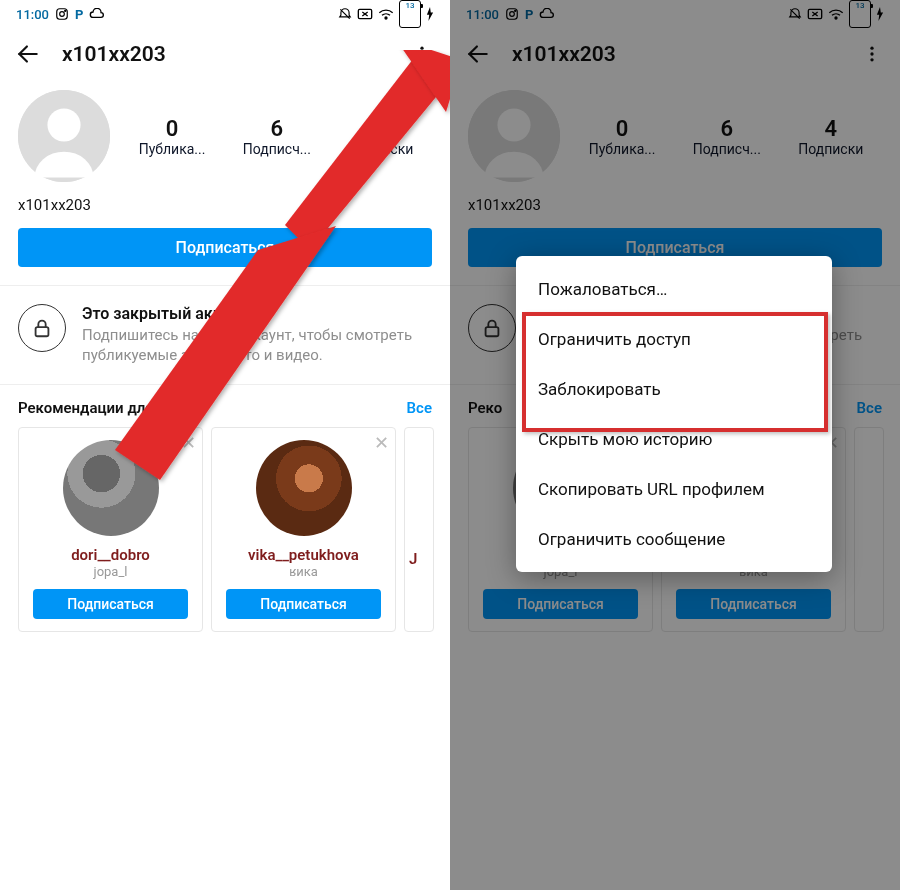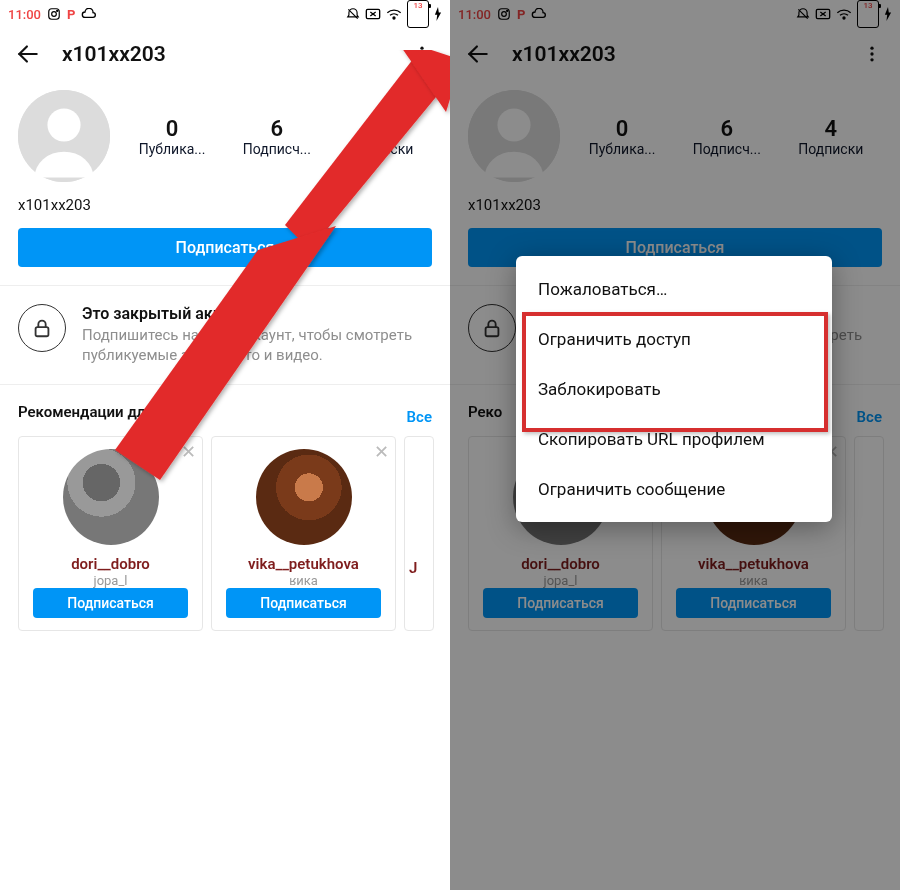--- a/index.html
+++ b/index.html
@@ -1,20 +1,20 @@
 <!DOCTYPE html>
 <html><head>
 <meta charset="utf-8">
 <style>
   * { box-sizing: border-box; margin: 0; padding: 0; font-family: -apple-system, BlinkMacSystemFont, "Segoe UI", Roboto, Helvetica, Arial, sans-serif; }
   body { width: 900px; height: 890px; display: flex; background: #000; overflow: hidden; }
   .screen { width: 450px; height: 890px; background: #fff; position: relative; overflow: hidden; }
   .screen.dimmed::after { content: ""; position: absolute; inset: 0; background: rgba(0,0,0,0.45); pointer-events: none; z-index: 5; }
 
-  .status-bar { height: 28px; display: flex; align-items: center; justify-content: space-between; padding: 0 8px; font-size: 13px; font-weight: 500; color: #ef4444; }
+  .status-bar { height: 28px; display: flex; align-items: center; justify-content: space-between; padding: 0 16px; font-size: 13px; font-weight: 500; color: #0369a1; }
   .status-left { display: flex; align-items: center; gap: 6px; }
   .status-right { display: flex; align-items: center; gap: 5px; }
   .status-icon { display: inline-flex; align-items: center; }
   .battery { display: inline-flex; align-items: center; gap: 1px; }
   .battery-box { width: 22px; height: 28px; border: 1px solid #000; border-radius: 3px; padding: 1px; position: relative; font-size: 8px; line-height: 8px; text-align: center; }
   .battery-box::after { content: ""; position: absolute; right: -3px; top: 3px; width: 2px; height: 4px; background: #000; border-radius: 0 1px 1px 0; }
 
   .app-header { height: 52px; display: flex; align-items: center; padding: 0 8px; gap: 14px; }
   .icon-btn { width: 40px; height: 40px; display: flex; align-items: center; justify-content: center; }
   .app-title { font-size: 21px; font-weight: 600; color: #111; flex: 1; }
@@ -31,30 +31,30 @@
 
   .follow-btn { margin: 0 18px 18px 18px; background: #0095f6; color: #fff; font-size: 16px; font-weight: 500; text-align: center; padding: 10px 0; border-radius: 4px; }
 
   .private-box { border-top: 1px solid #eee; border-bottom: 1px solid #eee; padding: 18px; display: flex; gap: 16px; align-items: flex-start; }
   .lock-circle { width: 48px; height: 48px; border: 1.5px solid #333; border-radius: 50%; display: flex; align-items: center; justify-content: center; flex-shrink: 0; }
   .private-title { font-size: 16px; font-weight: 600; color: #111; margin-bottom: 2px; }
   .private-desc { font-size: 15px; color: #8e8e8e; line-height: 1.35; }
 
   .reco-header { display: flex; justify-content: space-between; align-items: center; padding: 14px 18px 10px 18px; }
   .reco-title { font-size: 15px; font-weight: 600; color: #111; }
-  .reco-all { font-size: 15px; font-weight: 600; color: #0095f6; margin-top: 9px; }
+  .reco-all { font-size: 15px; font-weight: 600; color: #0095f6; }
 
   .reco-row { display: flex; gap: 8px; padding: 0 10px 16px 18px; overflow: hidden; }
   .reco-card { width: 185px; flex-shrink: 0; border: 1px solid #e6e6e6; border-radius: 4px; padding: 12px 8px; position: relative; text-align: center; }
   .reco-close { position: absolute; top: 6px; right: 6px; color: #bbb; font-size: 18px; line-height: 1; }
   .reco-avatar { width: 96px; height: 96px; border-radius: 50%; background: #ccc; margin: 0 auto 10px auto; overflow: hidden; }
   .reco-avatar.face1 { background: radial-gradient(circle at 40% 35%, #666 0, #666 22%, #999 22%, #999 40%, #777 40%, #777 100%); filter: grayscale(1); }
   .reco-avatar.face2 { background: radial-gradient(circle at 55% 40%, #c97a4a 0, #c97a4a 18%, #7a3a1a 18%, #7a3a1a 42%, #5a2a12 42%, #5a2a12 100%); }
   .reco-name { font-size: 15px; font-weight: 600; color: #7f1d1d; }
-  .reco-sub { font-size: 13px; color: #999; }
+  .reco-sub { font-size: 13px; color: #999; margin-bottom: 10px; }
   .reco-follow { background: #0095f6; color: #fff; font-size: 14px; font-weight: 500; padding: 7px 0; border-radius: 4px; margin: 0 6px; }
 
   .bottom-wash { position: absolute; bottom: 0; left: 0; right: 0; height: 80px; background: linear-gradient(to bottom, rgba(255,255,255,0), rgba(255,255,255,0.95)); pointer-events: none; }
 
   .arrow-overlay { position: absolute; top: 50px; left: 50px; width: 400px; height: 540px; z-index: 20; pointer-events: none; }
 
   .menu-popup { position: absolute; top: 256px; left: 66px; width: 316px; background: #fff; border-radius: 6px; box-shadow: 0 6px 28px rgba(0,0,0,0.35); z-index: 10; padding: 8px 0; }
   .menu-item { padding: 15px 22px; font-size: 17px; color: #111; }
   .highlight-box { position: absolute; border: 4px solid #d62f2f; box-shadow: 2px 2px 4px rgba(0,0,0,0.25); pointer-events: none; z-index: 12; }
   .highlight-box.h1 { top: 312px; left: 72px; width: 306px; height: 120px; }
@@ -341,19 +341,20 @@
       <div class="reco-sub">ʁика</div>
       <div class="reco-follow">Подписаться</div>
     </div>
     <div class="reco-card" style="width:30px;"></div>
   </div>
 
   <div class="menu-popup">
     <div class="menu-item">Пожаловаться…</div>
     <div class="menu-item">Ограничить доступ</div>
     <div class="menu-item">Заблокировать</div>
+    <div class="menu-item">Скрыть мою историю</div>
     <div class="menu-item">Скопировать URL профилем</div>
     <div class="menu-item">Ограничить сообщение</div>
   </div>
 
   <div class="highlight-box h1"></div>
 
 </div>
 
 </body></html>

